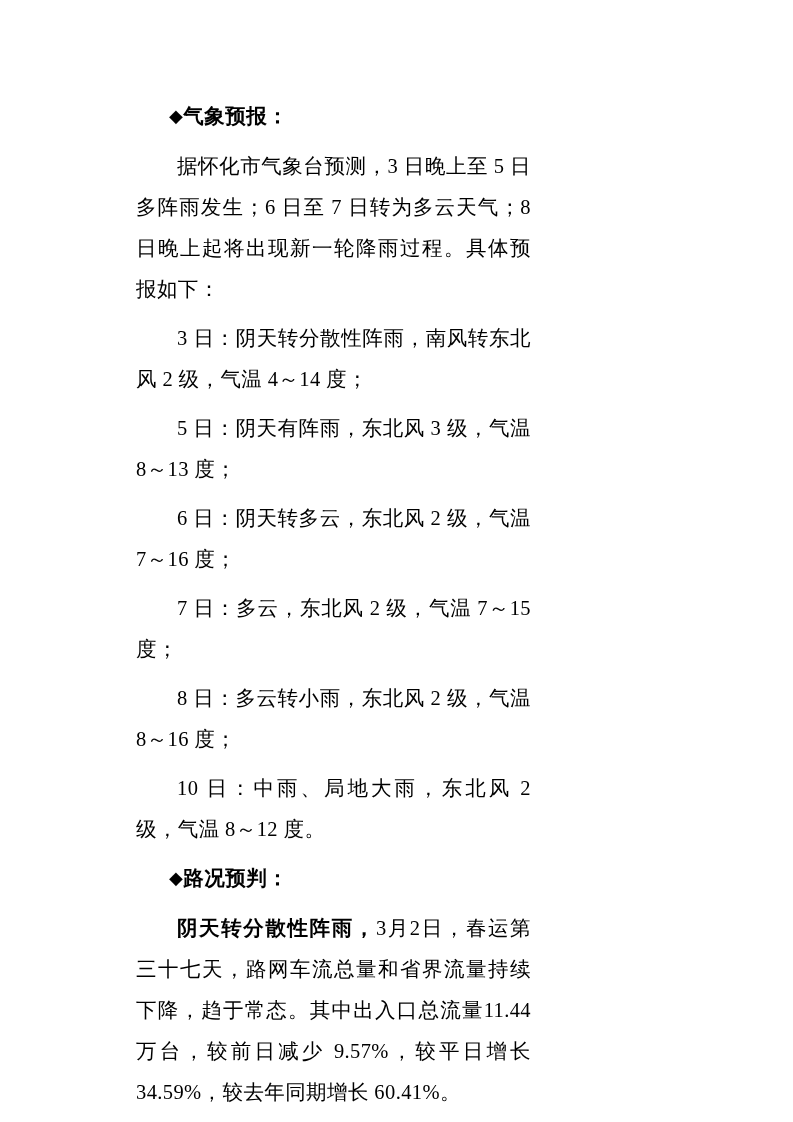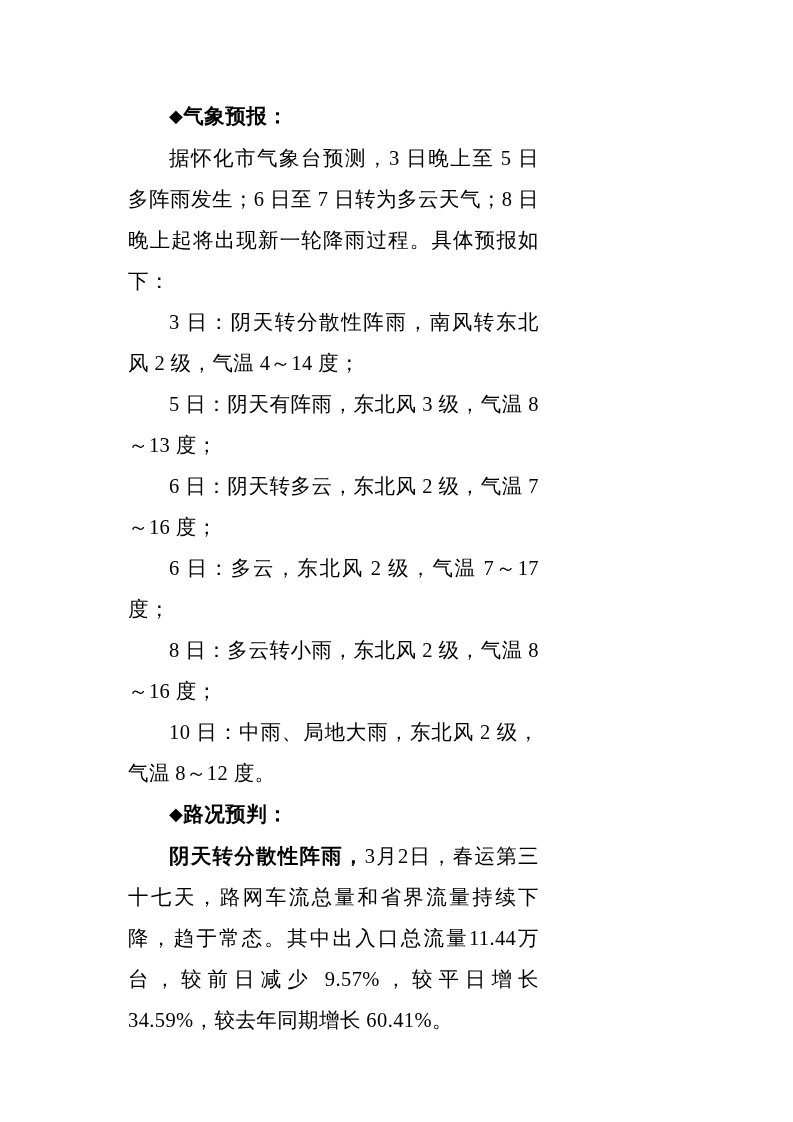--- a/index.html
+++ b/index.html
@@ -30,21 +30,21 @@
     margin: 0;
     text-indent: 2em;
     letter-spacing: 0.5px;
   }
   .heading .diamond {
     font-size: 18px;
     position: relative;
     top: -1px;
   }
   .para {
-    margin: 0;
+    margin: 8px;
     text-indent: 2em;
     text-align: justify;
     text-justify: inter-ideograph;
     letter-spacing: 0.4px;
   }
   .lead {
     font-weight: bold;
   }
   .chart-title {
     margin: 0;
@@ -69,21 +69,21 @@
 
     <p class="para">据怀化市气象台预测，3 日晚上至 5 日多阵雨发生；6 日至 7 日转为多云天气；8 日晚上起将出现新一轮降雨过程。具体预报如下：</p>
 
     <p class="para">3 日：阴天转分散性阵雨，南风转东北风 2 级，气温 4～14 度；</p>
 
 
     <p class="para">5 日：阴天有阵雨，东北风 3 级，气温 8～13 度；</p>
 
     <p class="para">6 日：阴天转多云，东北风 2 级，气温 7～16 度；</p>
 
-    <p class="para">6 日：多云，东北风 2 级，气温 7～17 度；</p>
+    <p class="para">7 日：多云，东北风 2 级，气温 7～15 度；</p>
 
     <p class="para">8 日：多云转小雨，东北风 2 级，气温 8～16 度；</p>
 
 
     <p class="para">10 日：中雨、局地大雨，东北风 2 级，气温 8～12 度。</p>
 
     <p class="heading"><span class="diamond">◆</span><span>路况预判：</span></p>
 
     <p class="para"><span class="lead">阴天转分散性阵雨，</span><span>3月2日，春运第三十七天，路网车流总量和省界流量持续下降，趋于常态。其中出入口总流量11.44万台，较前日减少 9.57%，较平日增长 34.59%，较去年同期增长 60.41%。</span></p>
 

